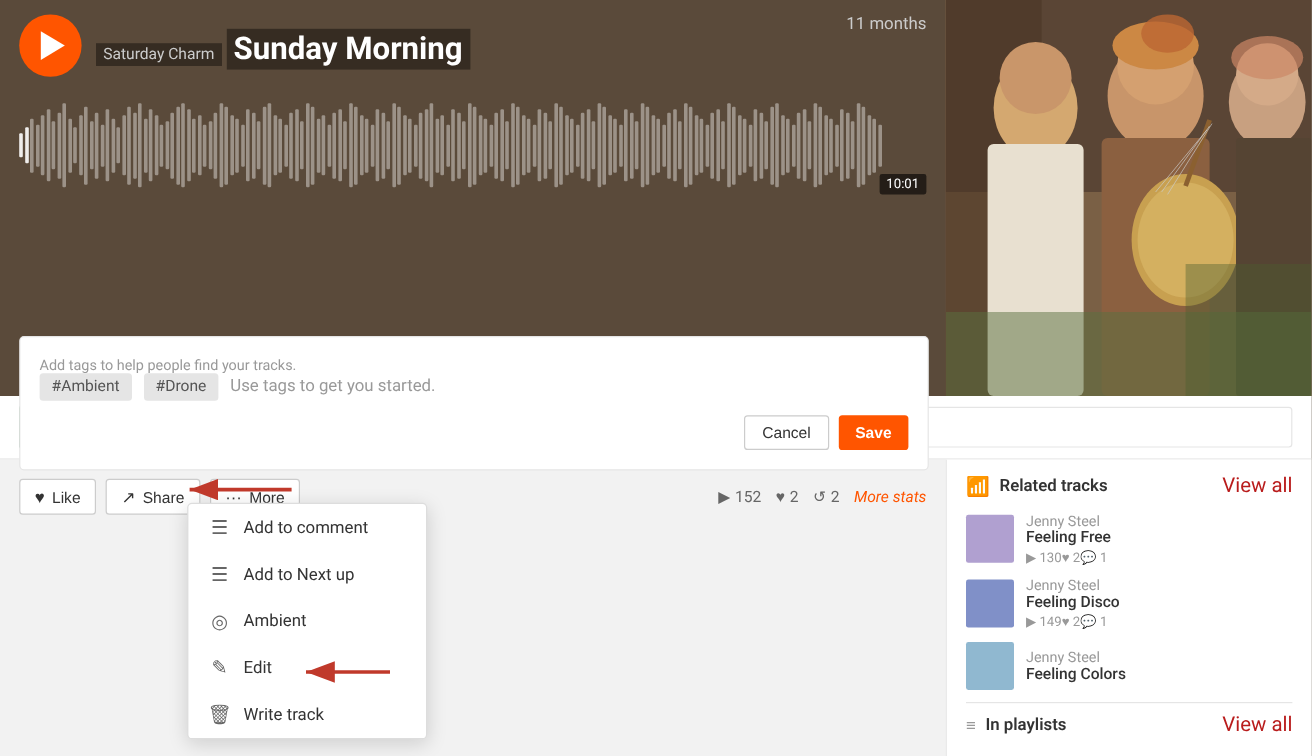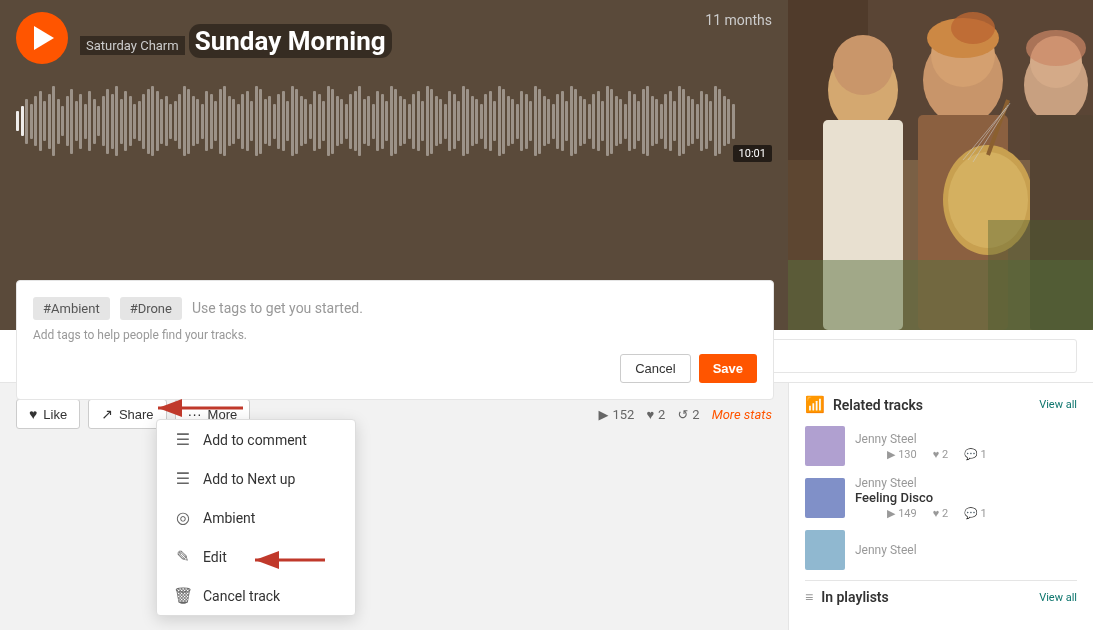--- a/index.html
+++ b/index.html
@@ -70,21 +70,20 @@
     }
 
     .track-title {
       color: white;
       font-size: 26px;
       font-weight: 700;
       background: rgba(0,0,0,0.4);
       padding: 2px 6px;
       display: inline-block;
       margin-top: 5px;
-      border-radius: 11px;
     }
 
     .track-duration {
       color: #ccc;
       font-size: 14px;
       margin-left: auto;
       align-self: flex-start;
       padding-top: 12px;
       padding-right: 16px;
     }
@@ -260,22 +259,22 @@
       font-size: 14px;
       font-weight: 600;
     }
 
     .section-icon {
       color: #999;
       font-size: 16px;
     }
 
     .view-all-link {
-      color: #0f766e;
-      font-size: 11px;
+      color: #b91c1c;
+      font-size: 17px;
       cursor: pointer;
       text-decoration: none;
     }
 
     .related-track {
       display: flex;
       gap: 10px;
       margin-bottom: 10px;
       align-items: center;
     }
@@ -297,25 +296,24 @@
     }
 
     .related-title {
       color: #333;
       font-size: 13px;
       font-weight: 500;
     }
 
     .related-stats {
       display: flex;
-      gap: 16px;
+      gap: 0;
       color: #999;
       font-size: 11px;
       margin-top: 2px;
-      margin-left: 32px;
     }
 
     .in-playlists-header {
       display: flex;
       justify-content: space-between;
       align-items: center;
       margin-top: 8px;
       padding-top: 8px;
       border-top: 1px solid #e5e5e5;
     }
@@ -638,62 +636,63 @@
       <div class="dropdown-item">
         <span class="dropdown-icon">◎</span>
         <span>Ambient</span>
       </div>
       <div class="dropdown-item">
         <span class="dropdown-icon">✎</span>
         <span>Edit</span>
       </div>
       <div class="dropdown-item">
         <span class="dropdown-icon">🗑</span>
-        <span>Cancel track</span>
+        <span>Write track</span>
       </div>
     </div>
 
     <svg width="80" height="30" style="position:absolute; left:250px; top:162px; z-index:300;">
       <defs>
         <marker id="arrowhead2" markerWidth="8" markerHeight="6" refX="8" refY="3" orient="auto">
           <polygon points="0 0, 8 3, 0 6" fill="#c0392b"></polygon>
         </marker>
       </defs>
       <line x1="75" y1="15" x2="5" y2="15" stroke="#c0392b" stroke-width="3" marker-end="url(#arrowhead2)"></line>
     </svg>
 
   </div>
 
   <div style="position:absolute; left:16px; top:280px; width:758px; background:white; border:1px solid #e5e5e5; border-radius:4px; padding:16px; z-index:10;">
+    <div style="color:#999; font-size:12px;">Add tags to help people find your tracks.</div>
     <div style="margin-bottom:8px;">
       <span class="tag-item">#Ambient</span>
       <span class="tag-item">#Drone</span>
       <span style="color:#999; font-size:14px;">Use tags to get you started.</span>
     </div>
-    <div style="color:#999; font-size:12px;">Add tags to help people find your tracks.</div>
     <div class="tags-actions">
       <button class="cancel-btn">Cancel</button>
       <button class="save-btn">Save</button>
     </div>
   </div>
 
   <div class="right-panel">
 
     <div class="section-header">
       <div class="section-title">
         <span class="section-icon">📶</span>
         <span>Related tracks</span>
       </div>
       <a class="view-all-link">View all</a>
     </div>
 
     <div class="related-track">
       <div class="related-thumb" style="background: #b0a0d0;"></div>
       <div class="related-info">
         <div class="related-artist">Jenny Steel</div>
+        <div class="related-title">Feeling Free</div>
         <div class="related-stats">
           <span>▶ 130</span>
           <span>♥ 2</span>
           <span>💬 1</span>
         </div>
       </div>
     </div>
 
     <div class="related-track">
       <div class="related-thumb" style="background: #8090c8;"></div>
@@ -705,20 +704,21 @@
           <span>♥ 2</span>
           <span>💬 1</span>
         </div>
       </div>
     </div>
 
     <div class="related-track">
       <div class="related-thumb" style="background: #90b8d0;"></div>
       <div class="related-info">
         <div class="related-artist">Jenny Steel</div>
+        <div class="related-title">Feeling Colors</div>
       </div>
     </div>
 
     <div class="in-playlists-header">
       <div class="section-title">
         <span class="playlist-icon">≡</span>
         <span>In playlists</span>
       </div>
       <a class="view-all-link">View all</a>
     </div>

